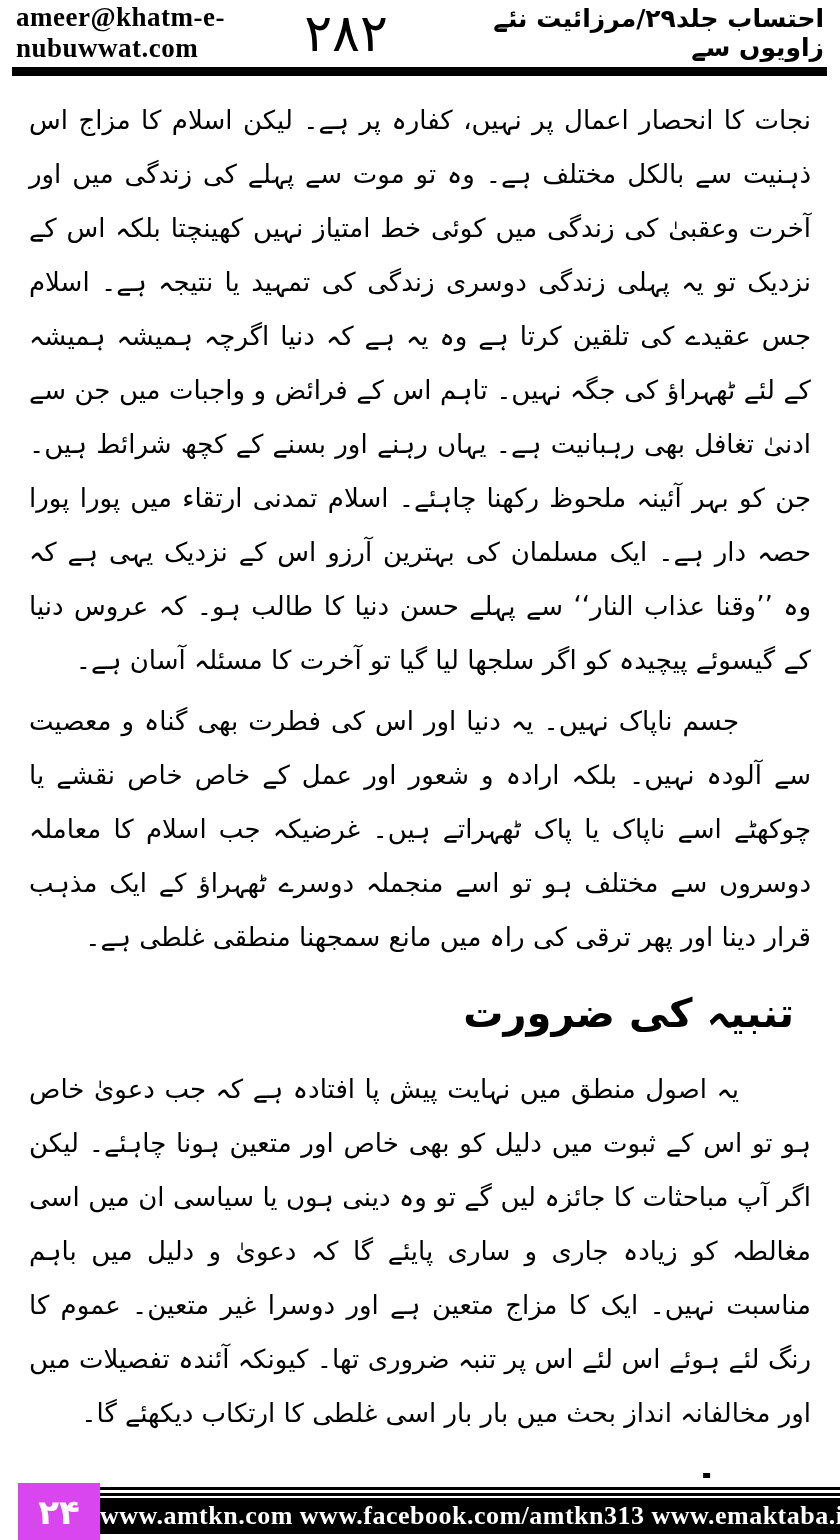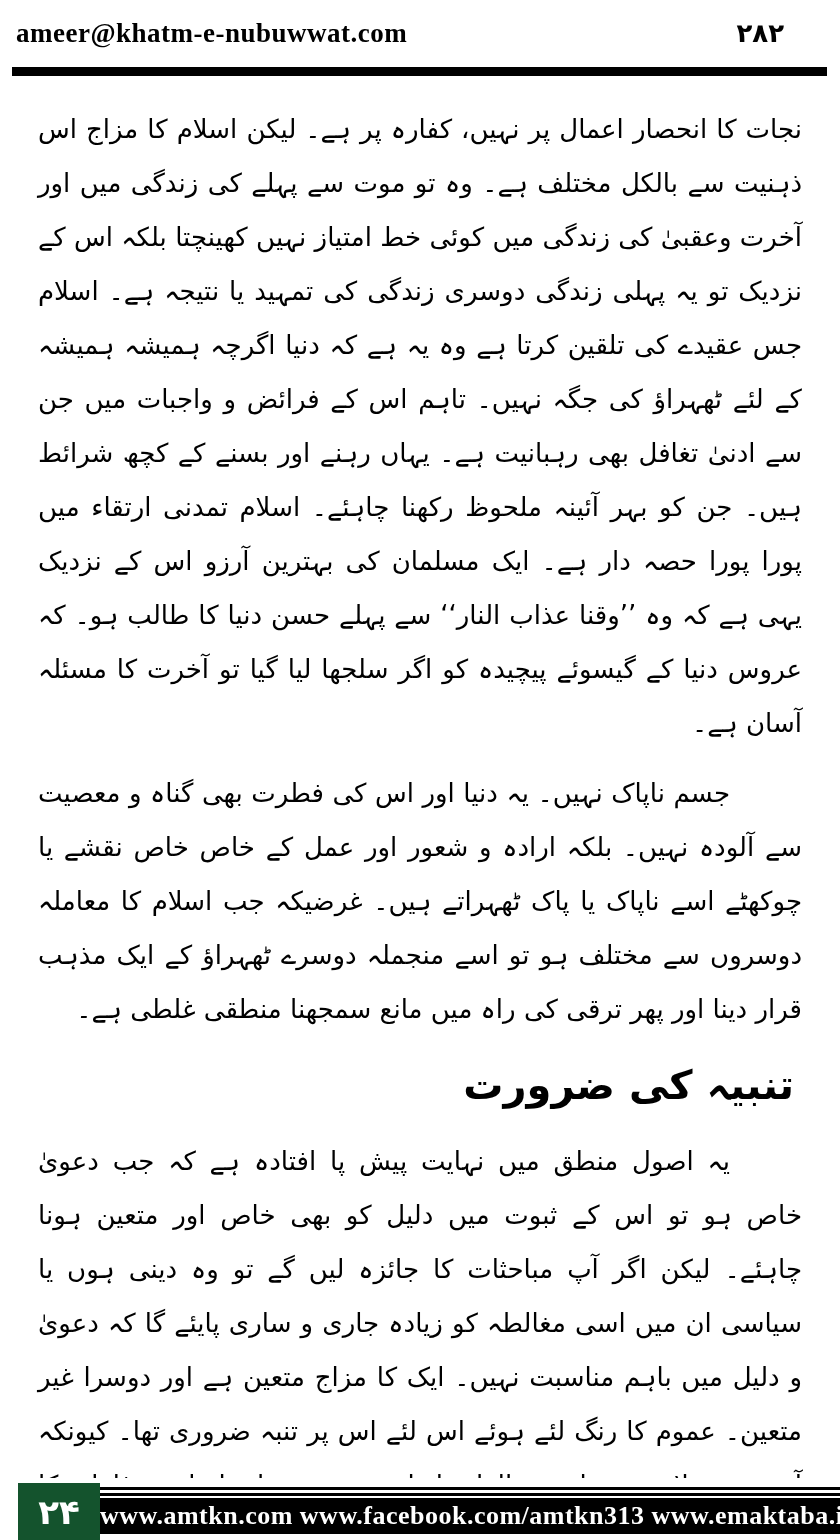--- a/index.html
+++ b/index.html
@@ -17,57 +17,57 @@
     position:absolute;top:4px;left:0;right:0;height:58px;
     display:flex;align-items:center;justify-content:space-between;
     padding:0 16px;box-sizing:border-box;
   }
   .hdr-email{
     font-family:"Liberation Serif",serif;
     font-weight:bold;font-size:27px;letter-spacing:0.5px;
     direction:ltr;
   }
   .hdr-page{
-    font-size:26px;font-weight:bold;
+    font-size:52px;font-weight:normal;
     direction:rtl;
     transform:translateX(-40px);
   }
   .hdr-title{
     font-size:25px;font-weight:bold;
     direction:rtl;
   }
   .hdr-rule{
     position:absolute;top:67px;left:12px;right:13px;height:9px;
     background:#000;
   }
   
   .body{
     position:absolute;top:86px;left:22px;right:22px;bottom:62px;
     direction:rtl;
     text-align:justify;
     font-size:26px;line-height:54px;
     overflow:hidden;
   }
-  .para{margin:16px;text-align:justify;}
+  .para{margin:7px;text-align:justify;}
   .para.indent{text-indent:72px;}
   .heading{
     font-size:40px;font-weight:bold;line-height:58px;
     text-align:right;margin:20px 0;
   }
   .heading.h-tanbih{padding-left:0;margin-left:auto;padding-right:24px;}
   .heading.h-khulasa{padding-right:54px;}
   
   .ftr{
     position:absolute;left:0;right:0;bottom:0;height:57px;
     display:flex;align-items:stretch;
     background:#fff;
   }
   .ftr-badge{
     margin-left:18px;width:82px;flex:0 0 82px;
-    background:#14532d;color:#fff;
+    background:#d946ef;color:#fff;
     display:flex;align-items:center;justify-content:center;
     font-size:34px;font-weight:bold;
     direction:rtl;
   }
   .ftr-right{
     flex:1;margin-right:8px;margin-left:0;
     display:flex;flex-direction:column;
   }
   .dline{height:3px;background:#000;}
   .dline.first{margin-top:4px;}
@@ -82,20 +82,21 @@
   }
 </style>
 </head>
 <body>
 
 <div class="page">
 
   <header class="hdr">
     <span class="hdr-email">ameer@khatm-e-nubuwwat.com</span>
     <span class="hdr-page">۲۸۲</span>
+    <span class="hdr-title">احتساب جلد۲۹/مرزائیت نئے زاویوں سے</span>
   </header>
 
   <div class="hdr-rule"></div>
 
   <main class="body">
     <p class="para">نجات کا انحصار اعمال پر نہیں، کفارہ پر ہے۔ لیکن اسلام کا مزاج اس ذہنیت سے بالکل مختلف ہے۔ وہ تو موت سے پہلے کی زندگی میں اور آخرت وعقبیٰ کی زندگی میں کوئی خط امتیاز نہیں کھینچتا بلکہ اس کے نزدیک تو یہ پہلی زندگی دوسری زندگی کی تمہید یا نتیجہ ہے۔ اسلام جس عقیدے کی تلقین کرتا ہے وہ یہ ہے کہ دنیا اگرچہ ہمیشہ ہمیشہ کے لئے ٹھہراؤ کی جگہ نہیں۔ تاہم اس کے فرائض و واجبات میں جن سے ادنیٰ تغافل بھی رہبانیت ہے۔ یہاں رہنے اور بسنے کے کچھ شرائط ہیں۔ جن کو بہر آئینہ ملحوظ رکھنا چاہئے۔ اسلام تمدنی ارتقاء میں پورا پورا حصہ دار ہے۔ ایک مسلمان کی بہترین آرزو اس کے نزدیک یہی ہے کہ وہ ’’وقنا عذاب النار‘‘ سے پہلے حسن دنیا کا طالب ہو۔ کہ عروس دنیا کے گیسوئے پیچیدہ کو اگر سلجھا لیا گیا تو آخرت کا مسئلہ آسان ہے۔</p>
     <p class="para indent">جسم ناپاک نہیں۔ یہ دنیا اور اس کی فطرت بھی گناہ و معصیت سے آلودہ نہیں۔ بلکہ ارادہ و شعور اور عمل کے خاص خاص نقشے یا چوکھٹے اسے ناپاک یا پاک ٹھہراتے ہیں۔ غرضیکہ جب اسلام کا معاملہ دوسروں سے مختلف ہو تو اسے منجملہ دوسرے ٹھہراؤ کے ایک مذہب قرار دینا اور پھر ترقی کی راہ میں مانع سمجھنا منطقی غلطی ہے۔</p>
     <h2 class="heading h-tanbih">تنبیہ کی ضرورت</h2>
     <p class="para indent">یہ اصول منطق میں نہایت پیش پا افتادہ ہے کہ جب دعویٰ خاص ہو تو اس کے ثبوت میں دلیل کو بھی خاص اور متعین ہونا چاہئے۔ لیکن اگر آپ مباحثات کا جائزہ لیں گے تو وہ دینی ہوں یا سیاسی ان میں اسی مغالطہ کو زیادہ جاری و ساری پایئے گا کہ دعویٰ و دلیل میں باہم مناسبت نہیں۔ ایک کا مزاج متعین ہے اور دوسرا غیر متعین۔ عموم کا رنگ لئے ہوئے اس لئے اس پر تنبہ ضروری تھا۔ کیونکہ آئندہ تفصیلات میں اور مخالفانہ انداز بحث میں بار بار اسی غلطی کا ارتکاب دیکھئے گا۔</p>
     <h2 class="heading h-khulasa">عذاب بحث</h2>

